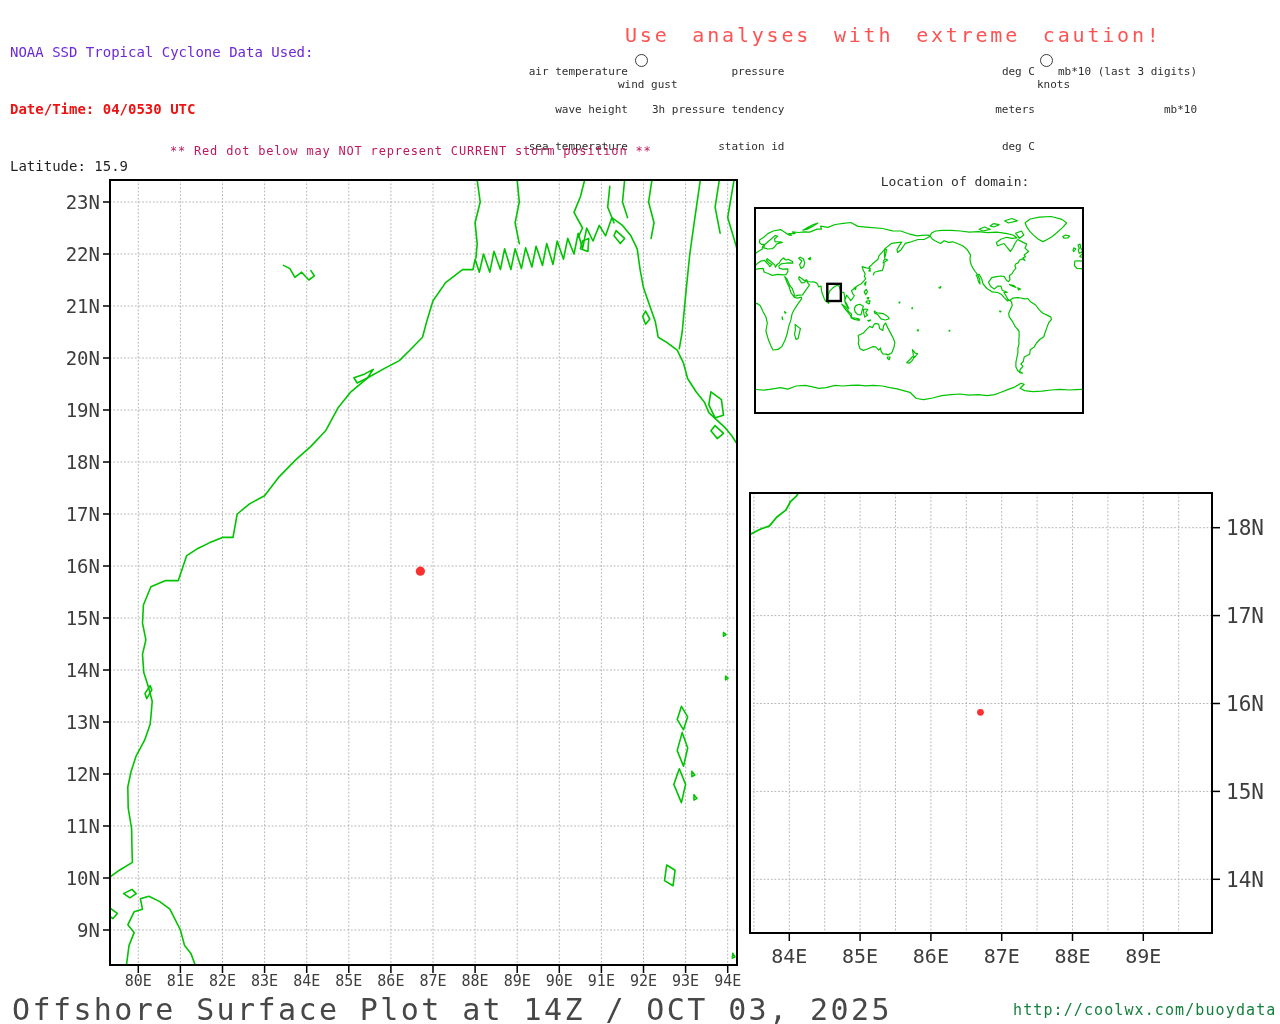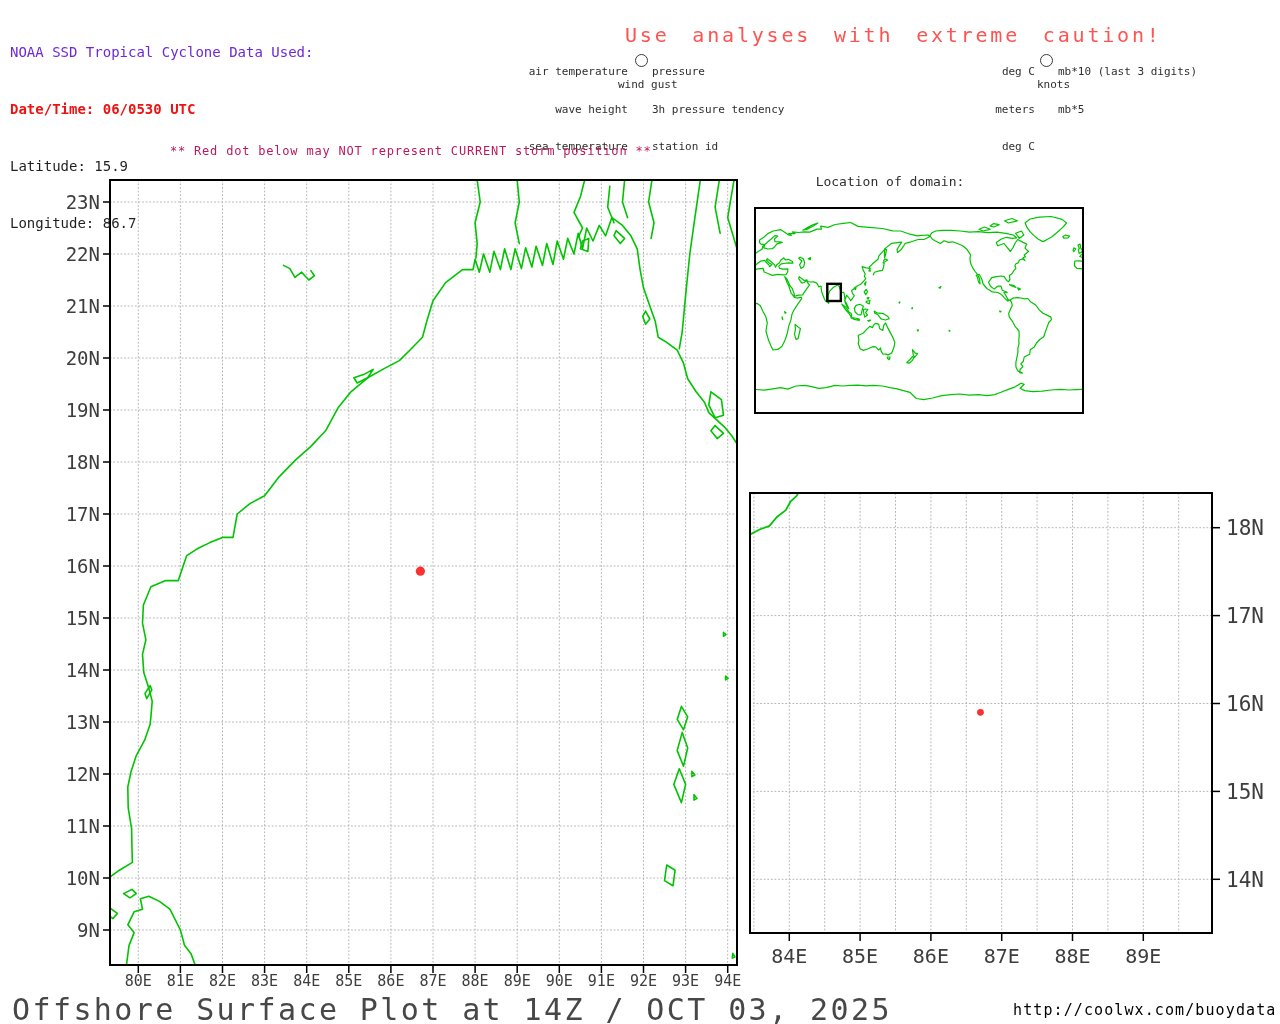--- a/index.html
+++ b/index.html
@@ -4,27 +4,27 @@
 <style>
   html,body{margin:0;padding:0;}
   body{width:1280px;height:1024px;position:relative;overflow:hidden;background:#ffffff;
        font-family:"DejaVu Sans Mono","Liberation Mono",monospace;}
   .abs{position:absolute;white-space:pre;}
   #plot{position:absolute;left:0;top:0;}
   .info{font-size:14px;line-height:19px;color:#1f1f1f;}
   .salmon{color:#6d28d9;}
   .redbold{color:#ee1212;font-weight:bold;}
   .caution{font-size:20px;letter-spacing:2.8px;word-spacing:8px;color:#ff5252;margin-top:20px;}
-  .leg{font-size:11px;line-height:12.5px;color:#2e2e2e;}
+  .leg{font-size:11px;line-height:12.5px;color:#2e2e2e;text-align:right;}
   .leg-right-col{text-align:right;}
   .leg-circle{box-sizing:border-box;width:13px;height:13px;border:1.5px solid #3a3a3a;border-radius:50%;}
   .warning{font-size:12px;letter-spacing:0.8px;color:#be185d;text-align:right;}
   .inset-title{font-size:13px;color:#2e2e2e;text-align:center;}
   .footer-title{font-size:30px;letter-spacing:2.4px;color:#474747;}
-  .footer-url{font-size:15px;letter-spacing:1.1px;color:#000000;}
+  .footer-url{font-size:15px;letter-spacing:1.1px;color:#15803d;}
   text.ticklab{fill:#3d3d3d;font-family:"DejaVu Sans Mono","Liberation Mono",monospace;}
 </style>
 </head>
 <body>
 
 <svg id="plot" width="1280" height="1024">
     <defs>
       <clipPath id="cm">
         <rect x="111" y="181" width="625" height="783"></rect>
       </clipPath>
@@ -260,23 +260,22 @@
     <text x="1143.3" y="963" font-size="20" text-anchor="middle" class="ticklab">89E</text>
     <text x="1226" y="535.2" font-size="21" text-anchor="start" class="ticklab">18N</text>
     <text x="1226" y="623.1" font-size="21" text-anchor="start" class="ticklab">17N</text>
     <text x="1226" y="711" font-size="21" text-anchor="start" class="ticklab">16N</text>
     <text x="1226" y="798.9000000000001" font-size="21" text-anchor="start" class="ticklab">15N</text>
     <text x="1226" y="886.8000000000001" font-size="21" text-anchor="start" class="ticklab">14N</text>
   </svg>
 
 <div class="abs info" style="left:10px;top:5px;">
   <div class="salmon">NOAA SSD Tropical Cyclone Data Used:</div>
-  <div class="redbold">Date/Time: 06/0530 UTC</div>
+  <div class="redbold">Date/Time: 04/0530 UTC</div>
   <div>Latitude: 15.9</div>
-  <div>Longitude: 86.7</div>
 </div>
 
 <div class="abs caution" style="left:625px;top:3px;">Use analyses with extreme caution!</div>
 
 <div class="abs leg leg-right-col" style="left:440px;top:41px;width:188px;">
   <div>air temperature</div>
   <div>wave height</div>
   <div>sea temperature</div>
 </div>
 <div class="abs leg-circle" style="left:635px;top:54px;"></div>
@@ -288,22 +287,22 @@
 <div class="abs leg" style="left:618px;top:79px;">wind gust</div>
 
 <div class="abs leg leg-right-col" style="left:940px;top:41px;width:95px;">
   <div>deg C</div>
   <div>meters</div>
   <div>deg C</div>
 </div>
 <div class="abs leg-circle" style="left:1040px;top:54px;"></div>
 <div class="abs leg" style="left:1058px;top:41px;">
   <div>mb*10 (last 3 digits)</div>
-  <div>mb*5</div>
+  <div>mb*10</div>
 </div>
 <div class="abs leg" style="left:1037px;top:79px;">knots</div>
 
 <div class="abs warning" style="left:170px;top:144px;">** Red dot below may NOT represent CURRENT storm position **</div>
 
-<div class="abs inset-title" style="left:726px;top:174px;width:328px;">Location of domain:</div>
+<div class="abs inset-title" style="left:791px;top:174px;width:328px;">Location of domain:</div>
 
 <div class="abs footer-title" style="left:12px;top:992px;">Offshore Surface Plot at 14Z / OCT 03, 2025</div>
 <div class="abs footer-url" style="left:1013px;top:1001px;">http://coolwx.com/buoydata</div>
 
 </body></html>

